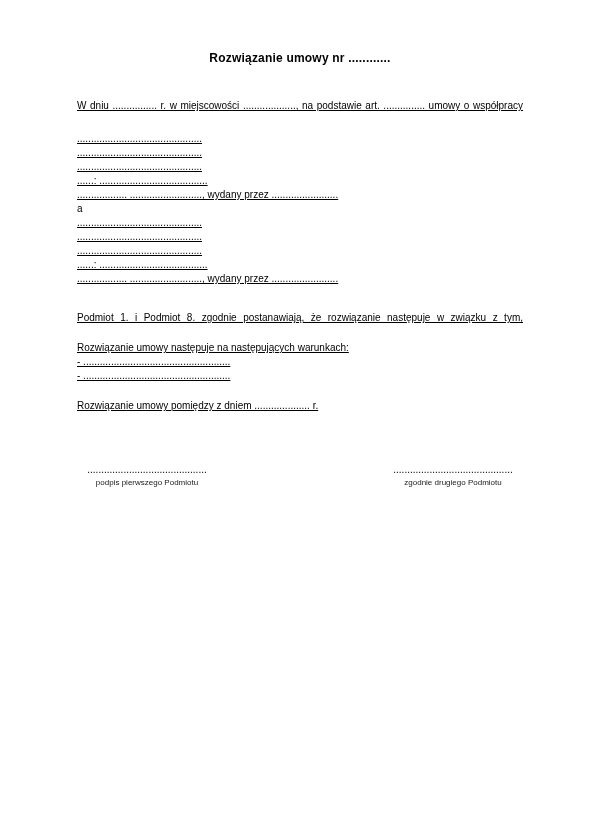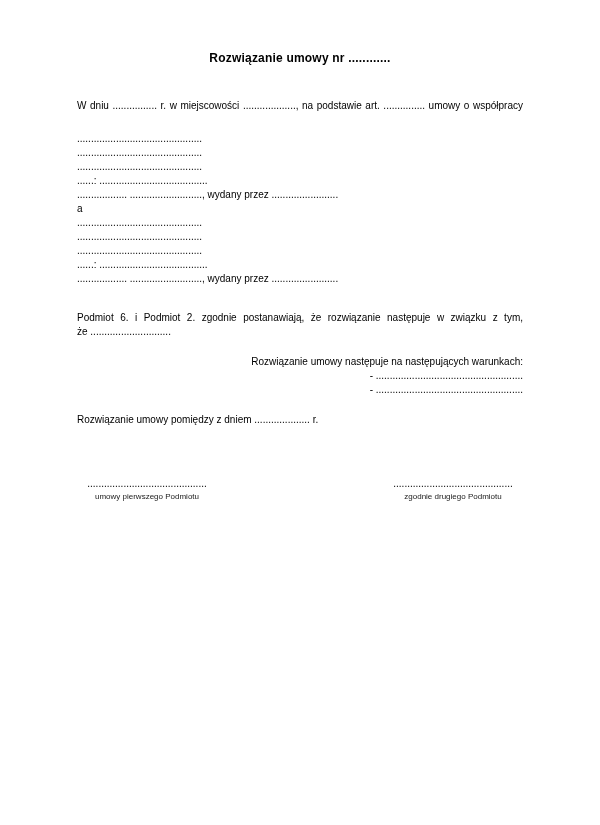--- a/index.html
+++ b/index.html
@@ -24,30 +24,30 @@
   .doc-title {
     text-align: center;
     font-weight: bold;
     font-size: 12px;
     line-height: 14px;
     letter-spacing: 0.2px;
   }
   .intro {
     margin-top: 34px;
   }
-  .line { line-height: 14px; }
+  .line { line-height: 14px; text-decoration: underline; }
   .justify {
     text-align: justify;
     text-align-last: justify;
   }
   .party-block-1 { margin-top: 19px; }
   .party-block-2 { margin-top: 0; }
   .separator-line { line-height: 14px; font-weight: normal; }
   .agreement { margin-top: 25px; }
-  .conditions { margin-top: 16px; text-align: right; }
+  .conditions { margin-top: 16px; }
   .effective { margin-top: 16px; }
   .signature-row {
     margin-top: 50px;
     display: flex;
     justify-content: space-between;
   }
   .signature-block {
     width: 140px;
     text-align: center;
   }
@@ -85,36 +85,35 @@
 
   <div class="party-block-2">
     <div class="line">.............................................</div>
     <div class="line">.............................................</div>
     <div class="line">.............................................</div>
     <div class="line">......: .......................................</div>
     <div class="line">.................. .........................., wydany przez ........................</div>
   </div>
 
   <div class="agreement">
-    <div class="line justify">Podmiot 6. i Podmiot 2.  zgodnie postanawiają, że rozwiązanie następuje w związku z tym,</div>
-    <div class="line">że .............................</div>
+    <div class="line justify">Podmiot 1. i Podmiot 8.  zgodnie postanawiają, że rozwiązanie następuje w związku z tym,</div>
   </div>
 
   <div class="conditions">
     <div class="line">Rozwiązanie umowy następuje na następujących warunkach:</div>
     <div class="line">- .....................................................</div>
     <div class="line">- .....................................................</div>
   </div>
 
   <div class="effective line">Rozwiązanie umowy pomiędzy z dniem .................... r.</div>
 
   <div class="signature-row">
     <div class="signature-block">
       <div class="signature-line">...........................................</div>
-      <div class="signature-label">umowy pierwszego Podmiotu</div>
+      <div class="signature-label">podpis pierwszego Podmiotu</div>
     </div>
     <div class="signature-block">
       <div class="signature-line">...........................................</div>
       <div class="signature-label">zgodnie drugiego Podmiotu</div>
     </div>
   </div>
 
 </div>
 
 </body></html>

